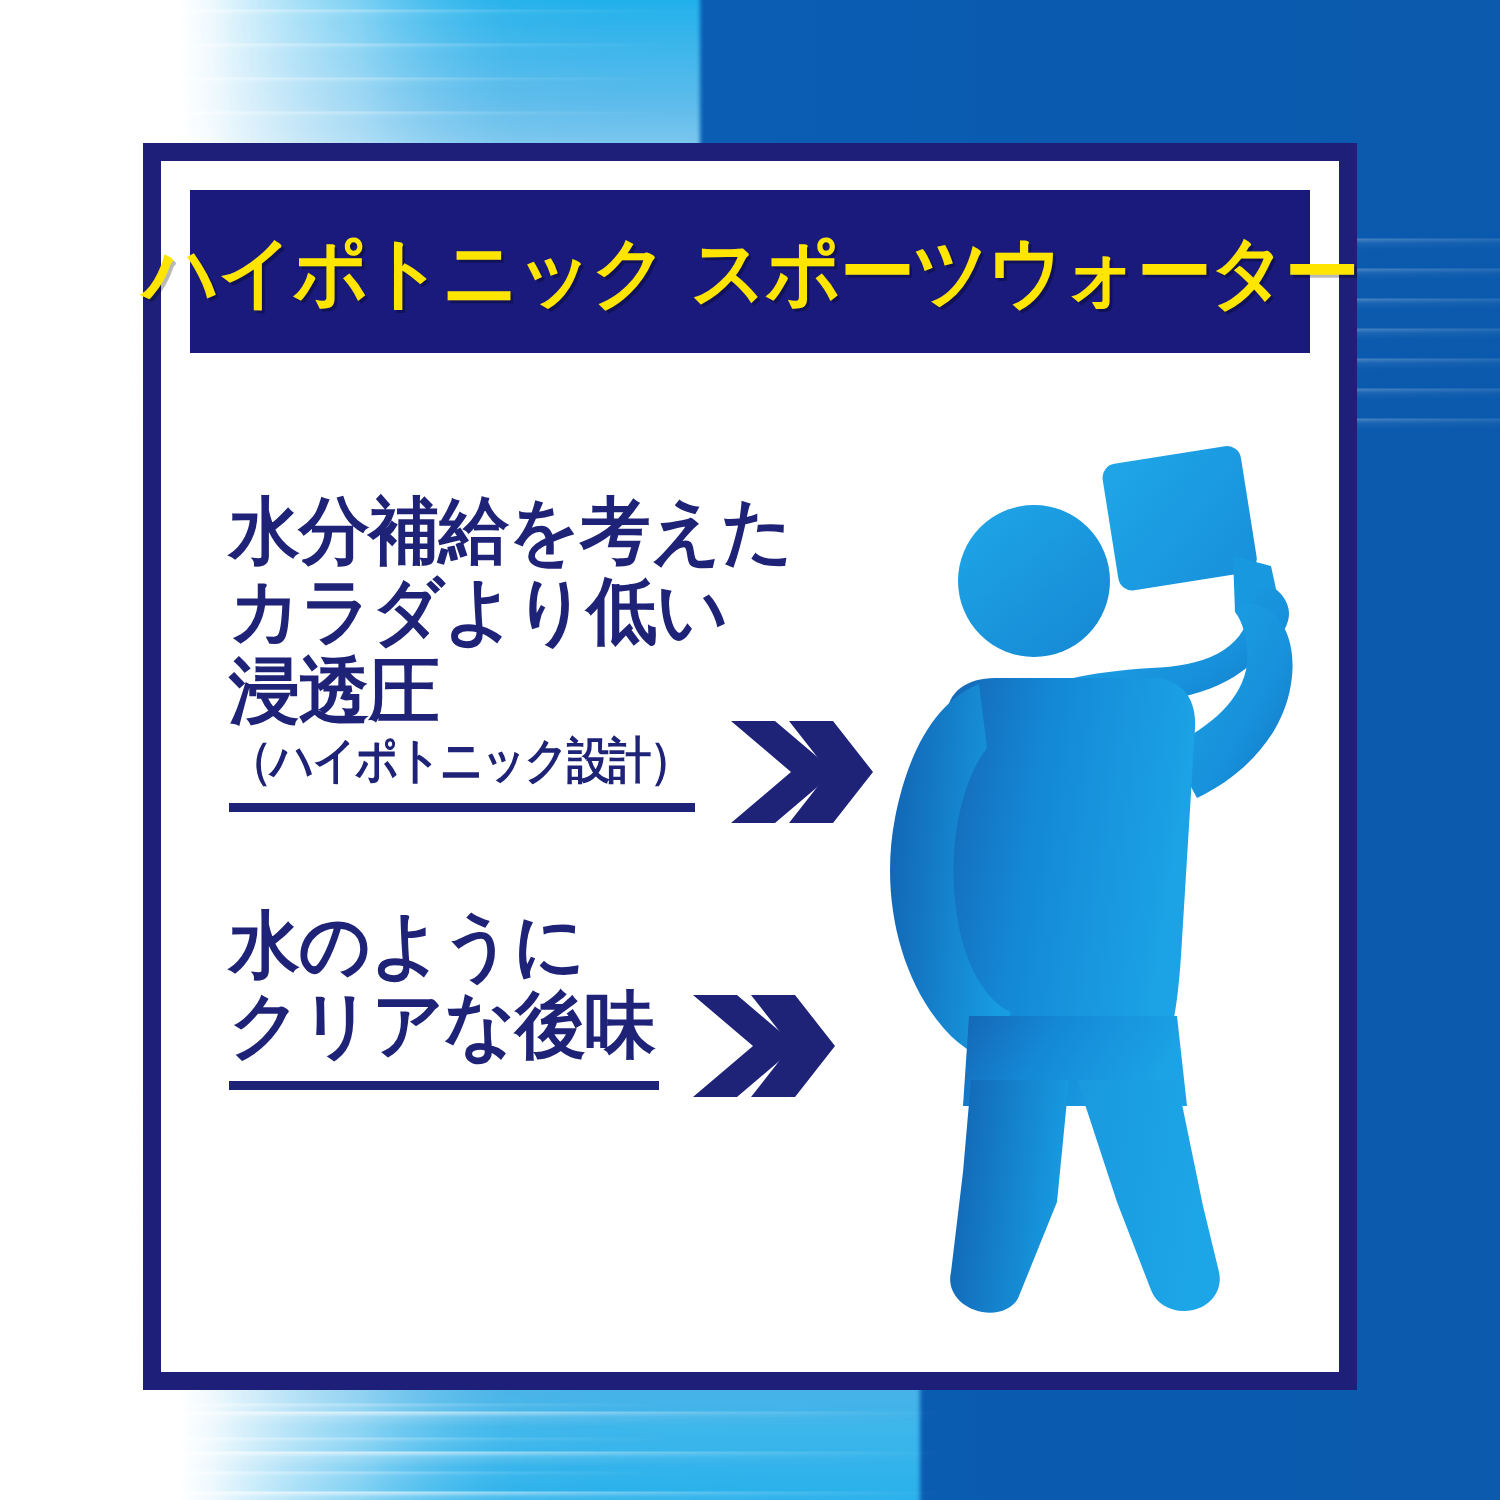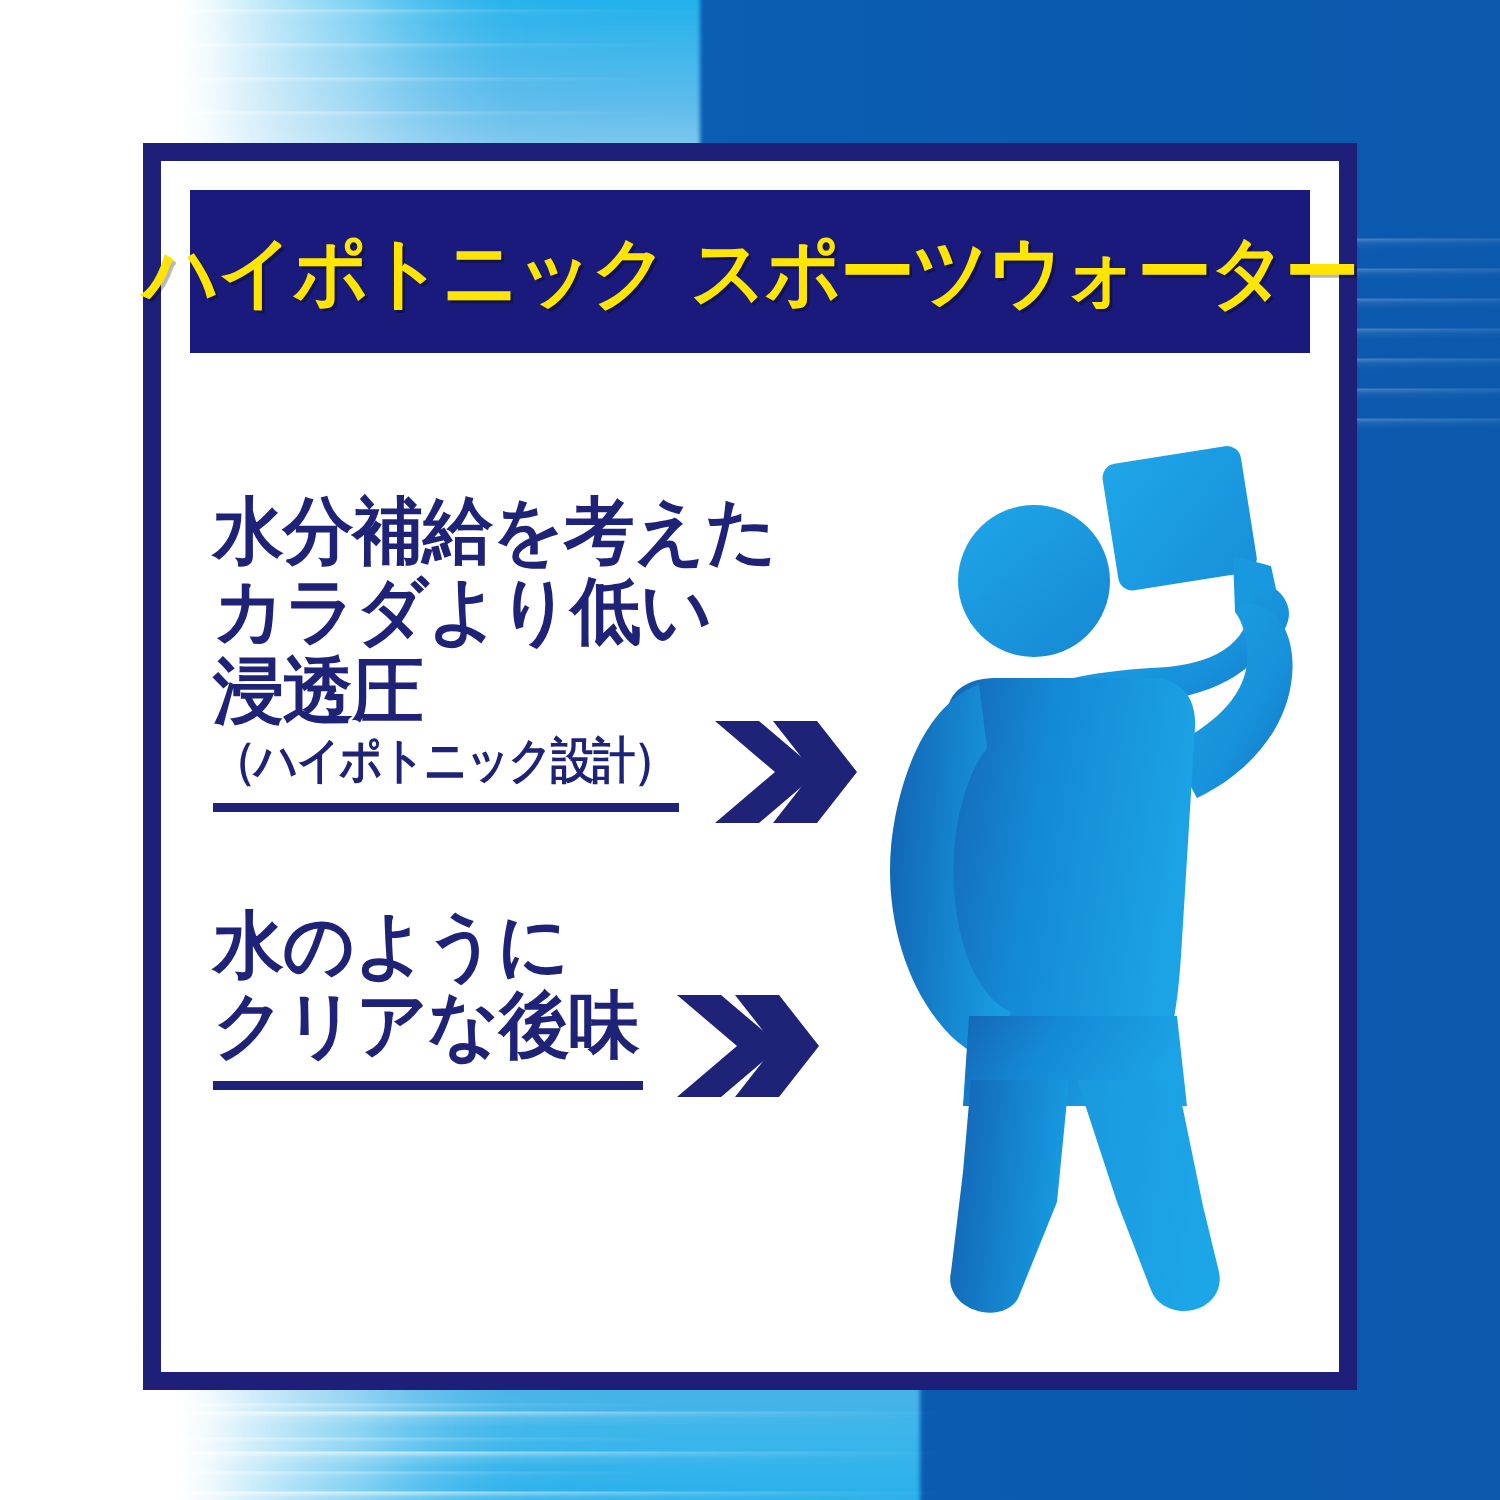--- a/index.html
+++ b/index.html
@@ -164,21 +164,21 @@
     letter-spacing: -2px;
     line-height: 1;
     white-space: nowrap;
     transform: scaleX(0.96);
     text-shadow: 3px 3px 0 rgba(0,0,0,0.28);
   }
 
   
   .features {
     position: absolute;
-    left: 52px;
+    left: 68px;
     top: 330px;
     width: 680px;
   }
 
   .feature-block { position: relative; }
 
   .feat-line {
     color: #1E2377;
     font-family: "DejaVu Sans", "Liberation Sans", sans-serif;
     font-weight: 700;

